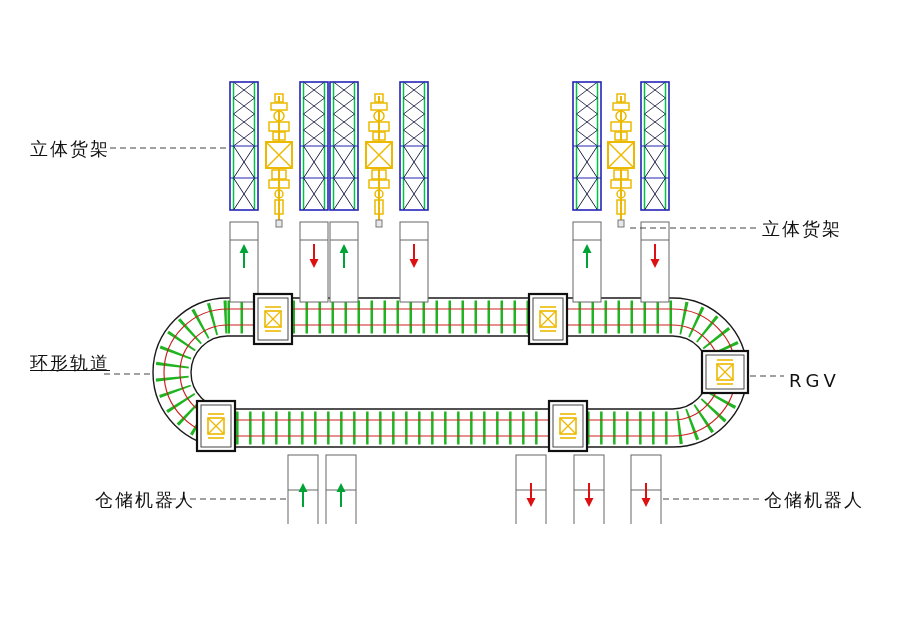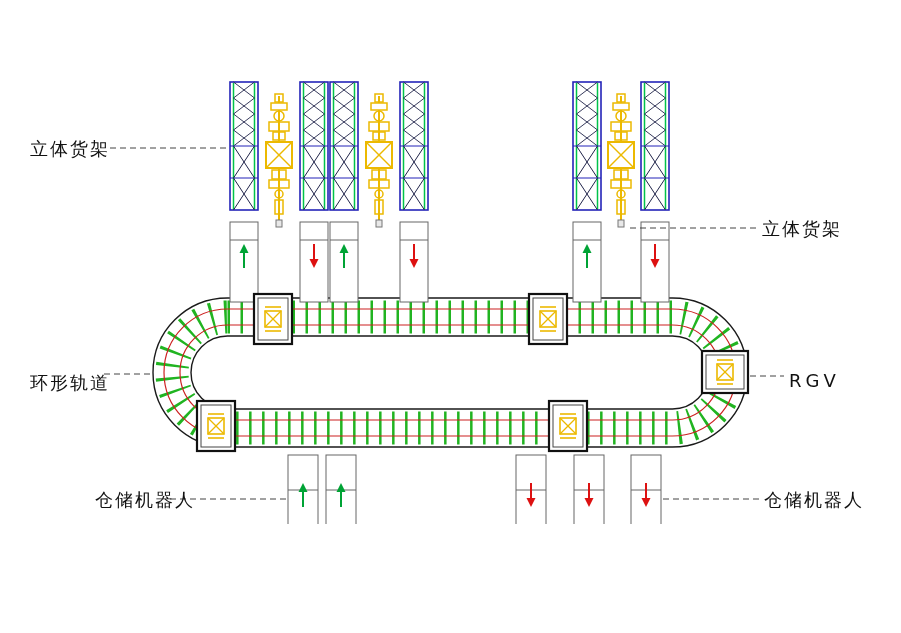--- a/index.html
+++ b/index.html
@@ -314,17 +314,17 @@
       <g>
         <line x1="170" y1="499" x2="286" y2="499" stroke="#444444" stroke-width="1" stroke-dasharray="6 4"></line>
       </g>
       <g>
         <line x1="663" y1="499" x2="759" y2="499" stroke="#444444" stroke-width="1" stroke-dasharray="6 4"></line>
       </g>
     </svg>
 
   <div class="anno" style="left: 30px; top: 138px;">立体货架</div>
   <div class="anno" style="left: 762px; top: 218px;">立体货架</div>
-  <div class="anno" style="left: 30px; top: 372px;">环形轨道</div>
+  <div class="anno" style="left: 30px; top: 352px; text-decoration: underline;">环形轨道</div>
   <div class="anno latin" style="left: 789px; top: 370px;">RGV</div>
   <div class="anno" style="left: 95px; top: 489px;">仓储机器人</div>
   <div class="anno" style="left: 764px; top: 489px;">仓储机器人</div>
 </div>
 
 </body></html>

